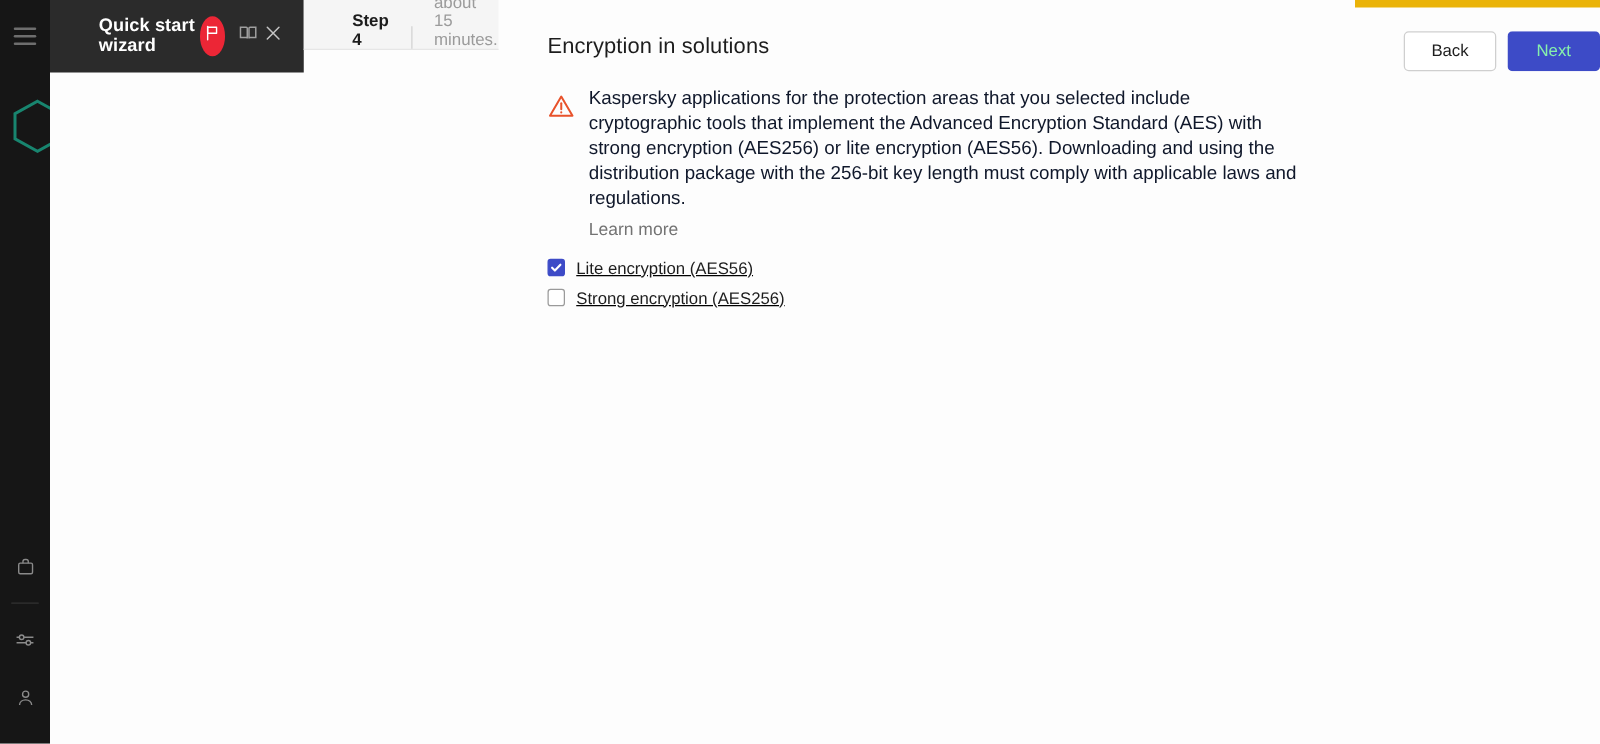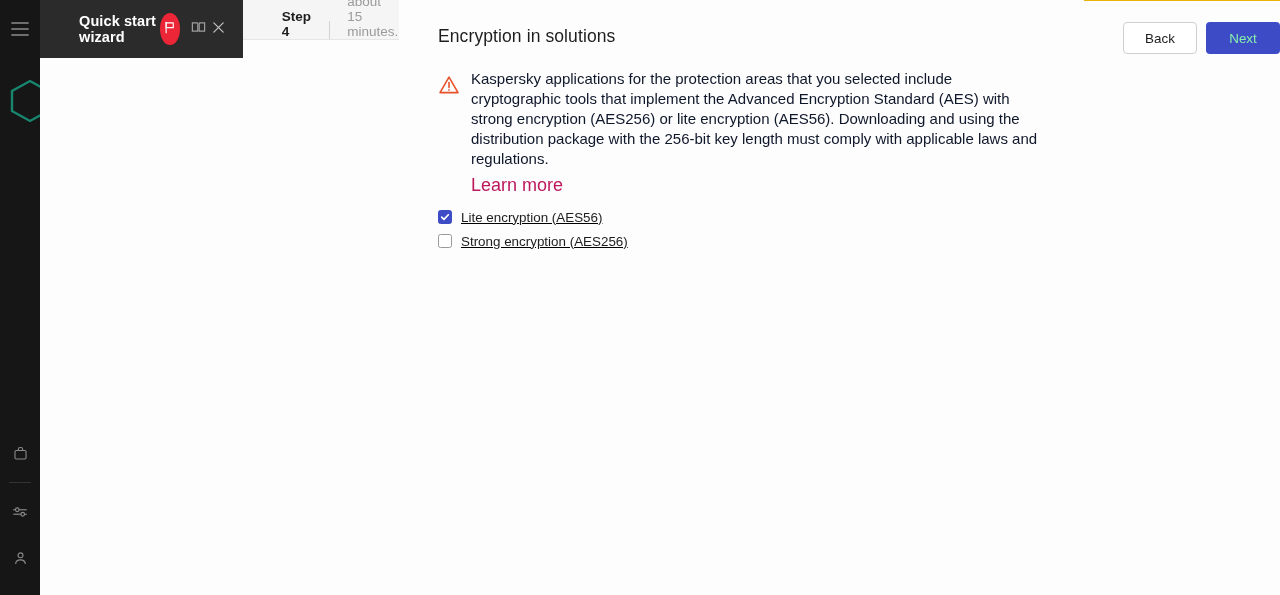--- a/index.html
+++ b/index.html
@@ -94,21 +94,21 @@
     margin-bottom: 22px; letter-spacing: .1px;
   }
   .warn-row { display: flex; align-items: flex-start; gap: 11px; }
   .warn-icon { flex: 0 0 22px; margin-top: 5px; }
   .warn-text {
     font-size: 15px; line-height: 20px; color: #0f172a;
     max-width: 1085px;
   }
   .learn-more {
     display: inline-block; margin-top: 6px;
-    font-size: 18px; color: #be185d; text-decoration: none; cursor: pointer; text-align: center;
+    font-size: 14px; color: #737373; text-decoration: none; cursor: pointer; text-align: center;
   }
 
   .checks { margin-top: 9px; }
   .check-row {
     display: flex; align-items: center; gap: 9px;
     height: 24px; cursor: pointer; text-decoration: underline;
   }
   .cbox {
     width: 14px; height: 14px; border-radius: 2.5px;
     border: 1px solid #9a9a9a; background: #fff;
@@ -116,21 +116,21 @@
     display: flex; align-items: center; justify-content: center;
   }
   .cbox.checked { background: #3d4bc7; border-color: #3d4bc7; }
   .cbox.checked svg { display: block; }
   .cbox svg { display: none; }
   .check-label { font-size: 13.4px; color: #1d1d1d; }
 
   
   .modal-footer {
     flex: 0 0 75px; height: 75px;
-    border-top: 1px solid #eab308;
+    border-top: 6px solid #eab308;
     display: flex; align-items: center;
     padding-left: 39px; gap: 9px;
   }
   .btn {
     height: 32px; min-width: 74px;
     border-radius: 4px; font-size: 13.4px;
     display: inline-flex; align-items: center; justify-content: center;
     padding: 0 17px; cursor: pointer; border: 1px solid transparent;
     font-family: "Liberation Sans", sans-serif;
   }

